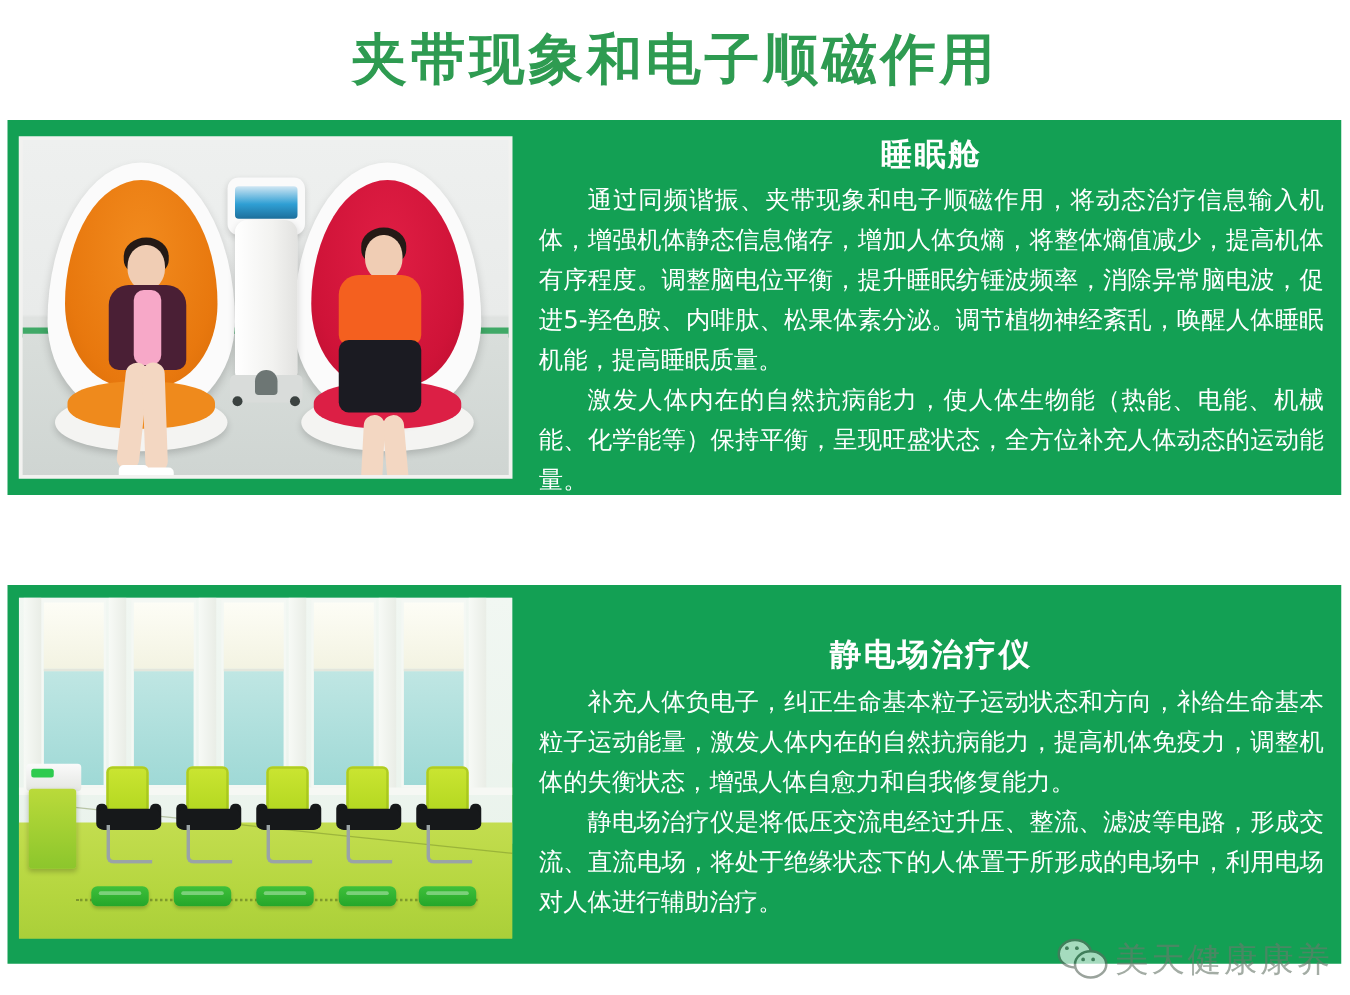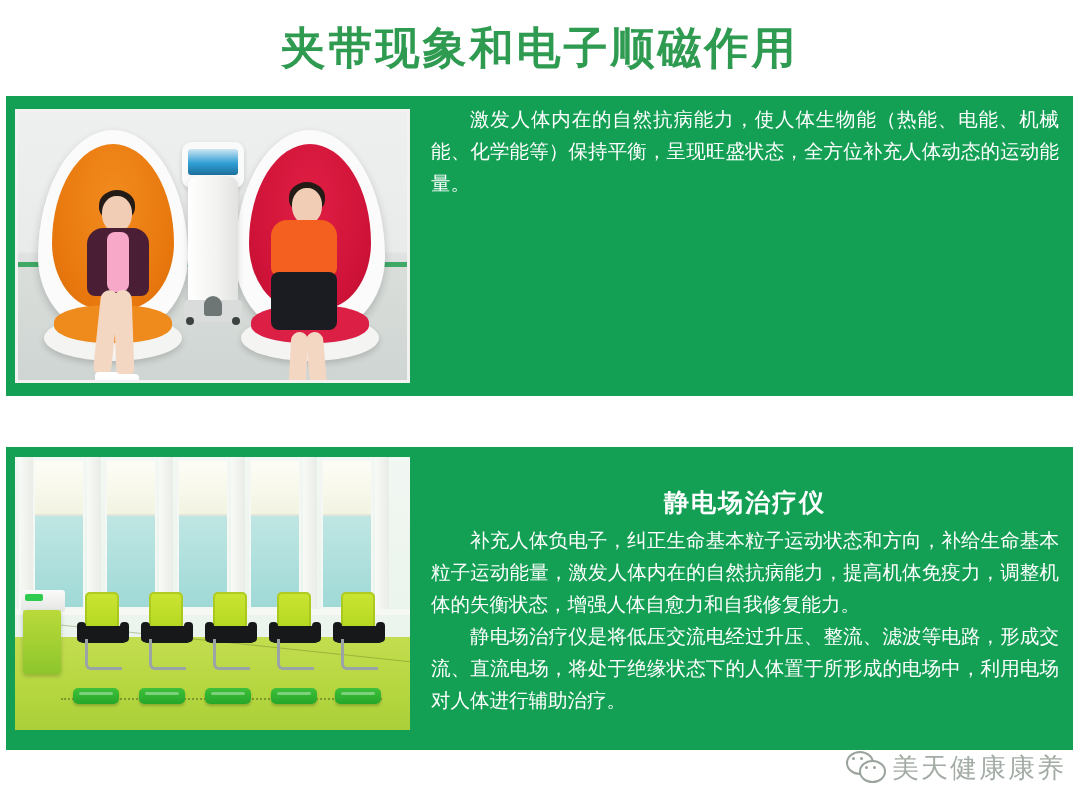--- a/index.html
+++ b/index.html
@@ -33,21 +33,21 @@
 
   
   .panel {
     position: absolute;
     left: 6px;
     width: 1067px;
     background: #13a054;
     box-sizing: border-box;
   }
   .panel-sleep  { top: 96px;  height: 300px; }
-  .panel-static { top: 447px; height: 303px; }
+  .panel-static { top: 468px; height: 303px; }
 
   .panel-inner {
     position: relative;
     width: 100%;
     height: 100%;
   }
 
   
   .photo-frame {
     position: absolute;
@@ -454,20 +454,22 @@
               <div class="notch"></div>
               <div class="wheel w1"></div>
               <div class="wheel w2"></div>
             </div>
           </div>
         </div>
       </div>
     </div>
 
     <div class="text-col">
+      <div class="section-heading">睡眠舱</div>
+      <p class="body-para">通过同频谐振、夹带现象和电子顺磁作用，将动态治疗信息输入机体，增强机体静态信息储存，增加人体负熵，将整体熵值减少，提高机体有序程度。调整脑电位平衡，提升睡眠纺锤波频率，消除异常脑电波，促进5-羟色胺、内啡肽、松果体素分泌。调节植物神经紊乱，唤醒人体睡眠机能，提高睡眠质量。</p>
       <p class="body-para">激发人体内在的自然抗病能力，使人体生物能（热能、电能、机械能、化学能等）保持平衡，呈现旺盛状态，全方位补充人体动态的运动能量。</p>
     </div>
 
   </div>
 </div>
 
 <div class="panel panel-static">
   <div class="panel-inner">
 
     <div class="photo-frame">

